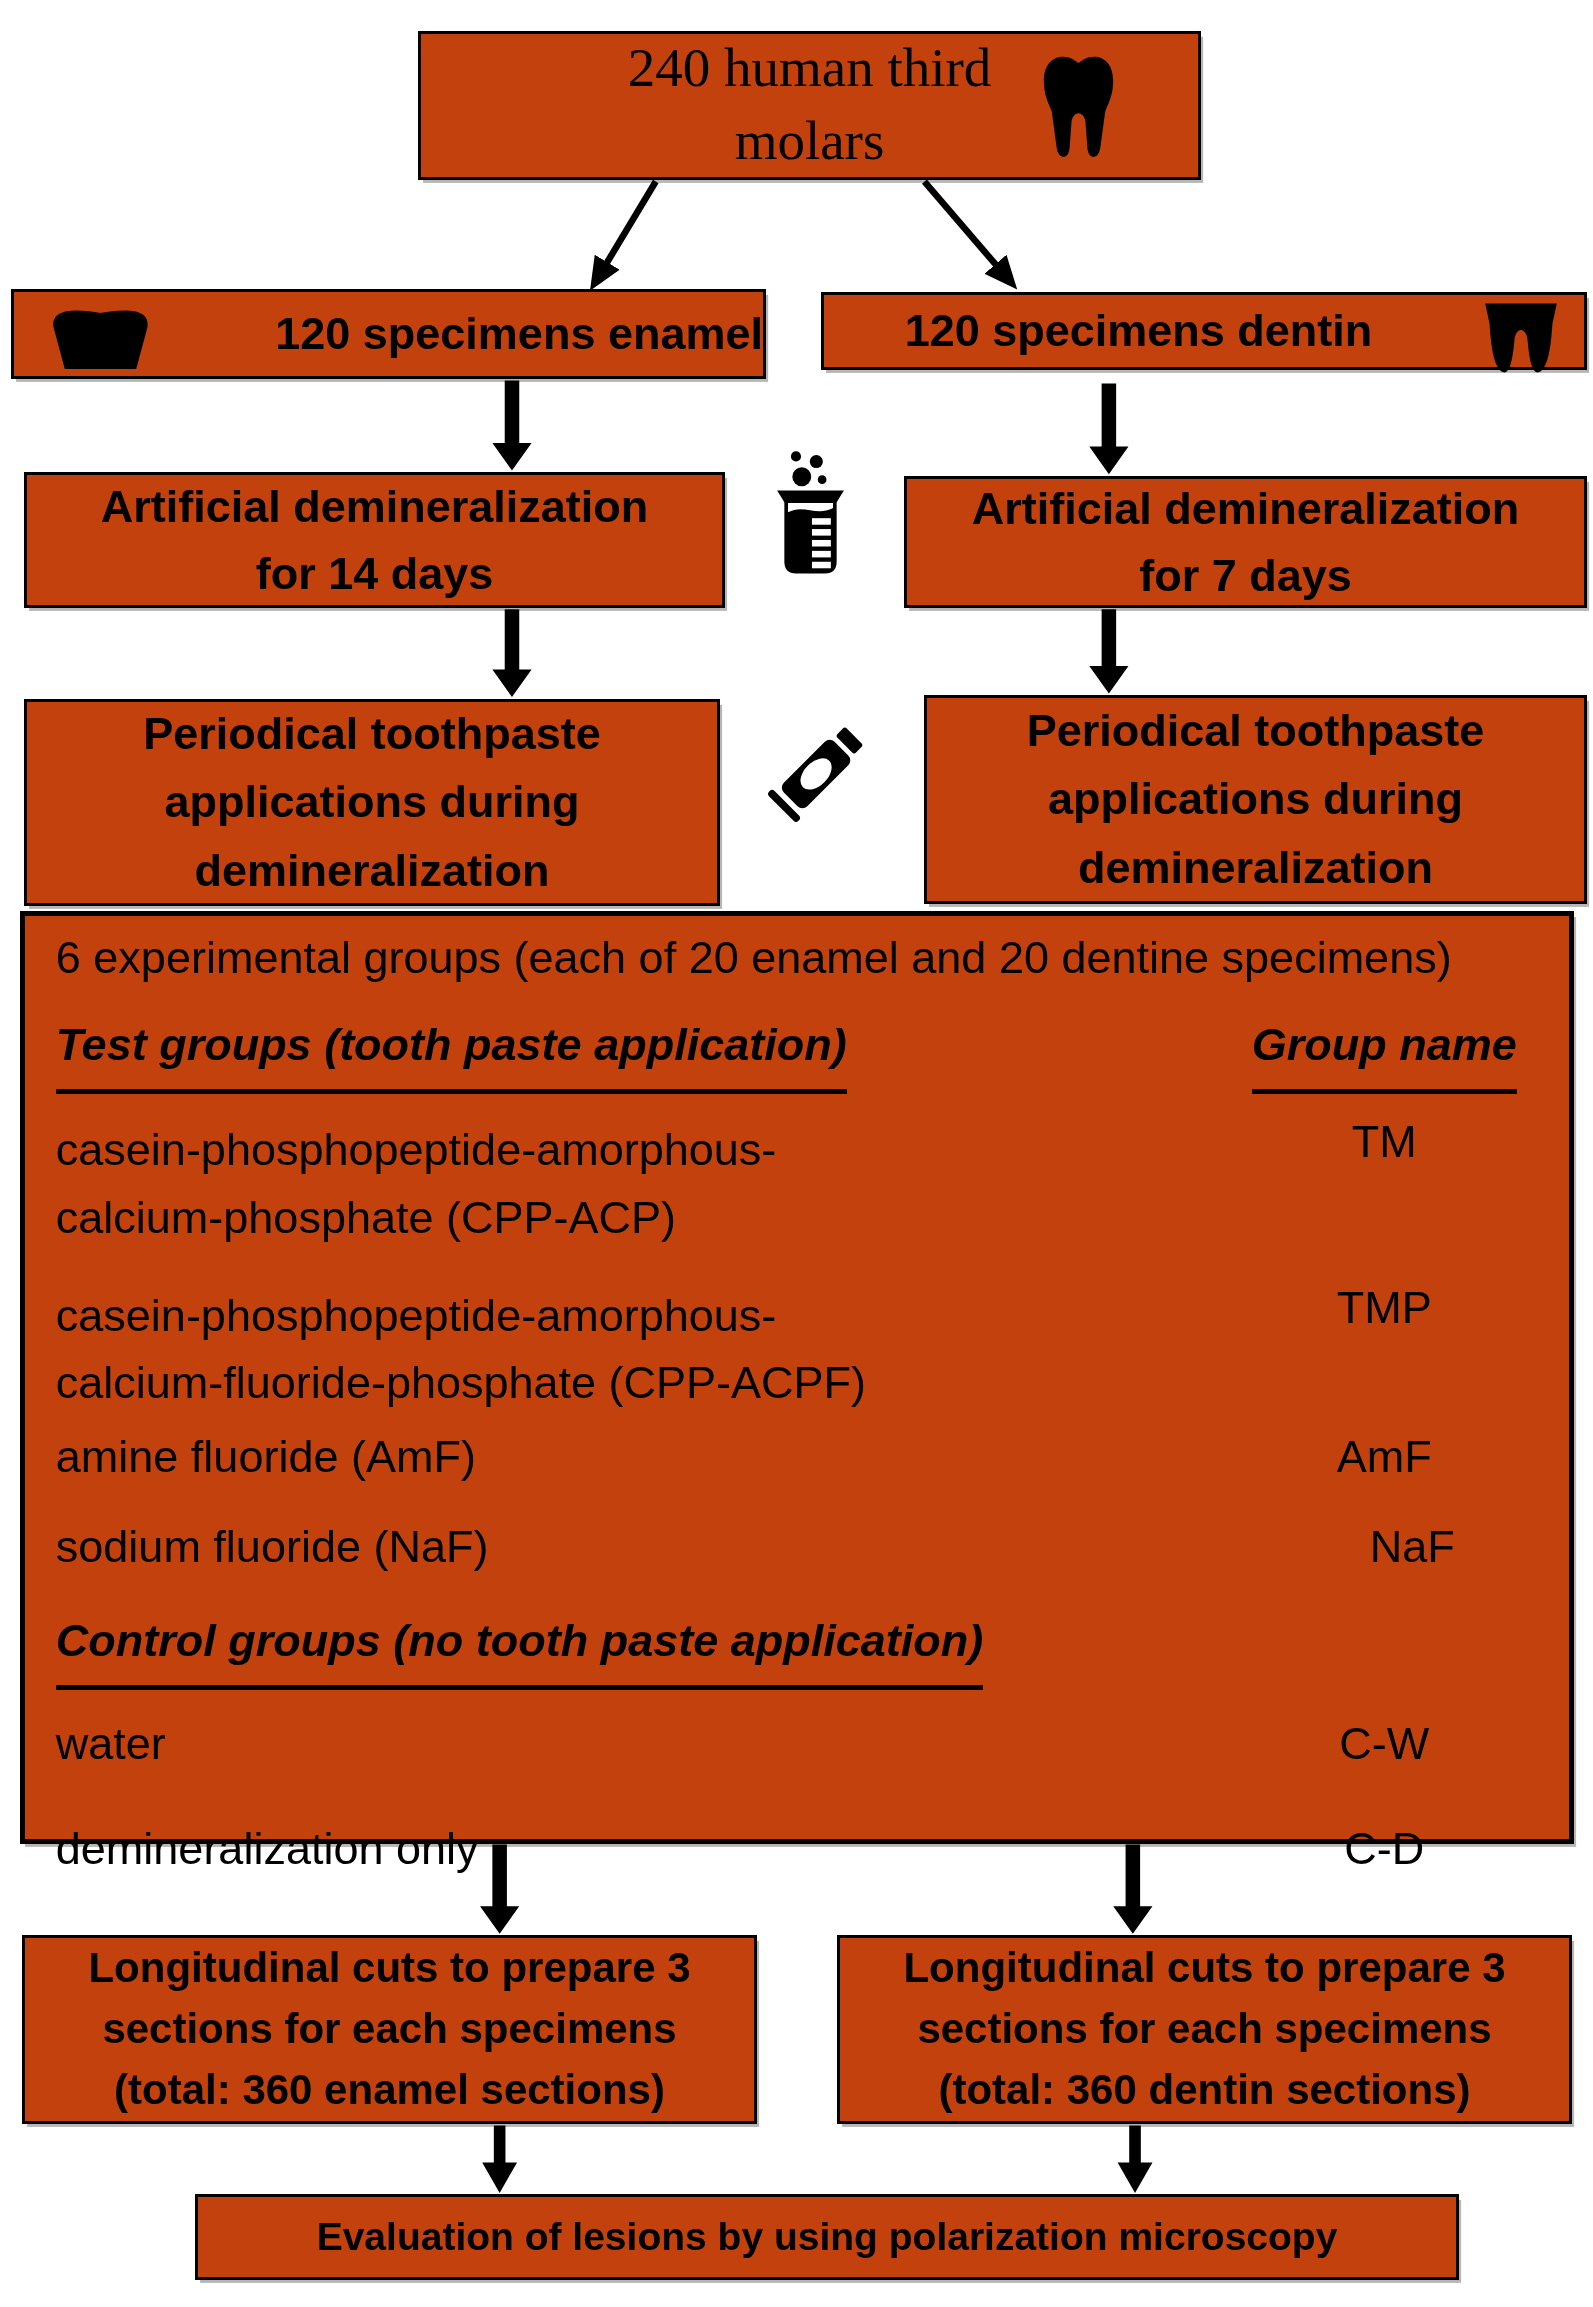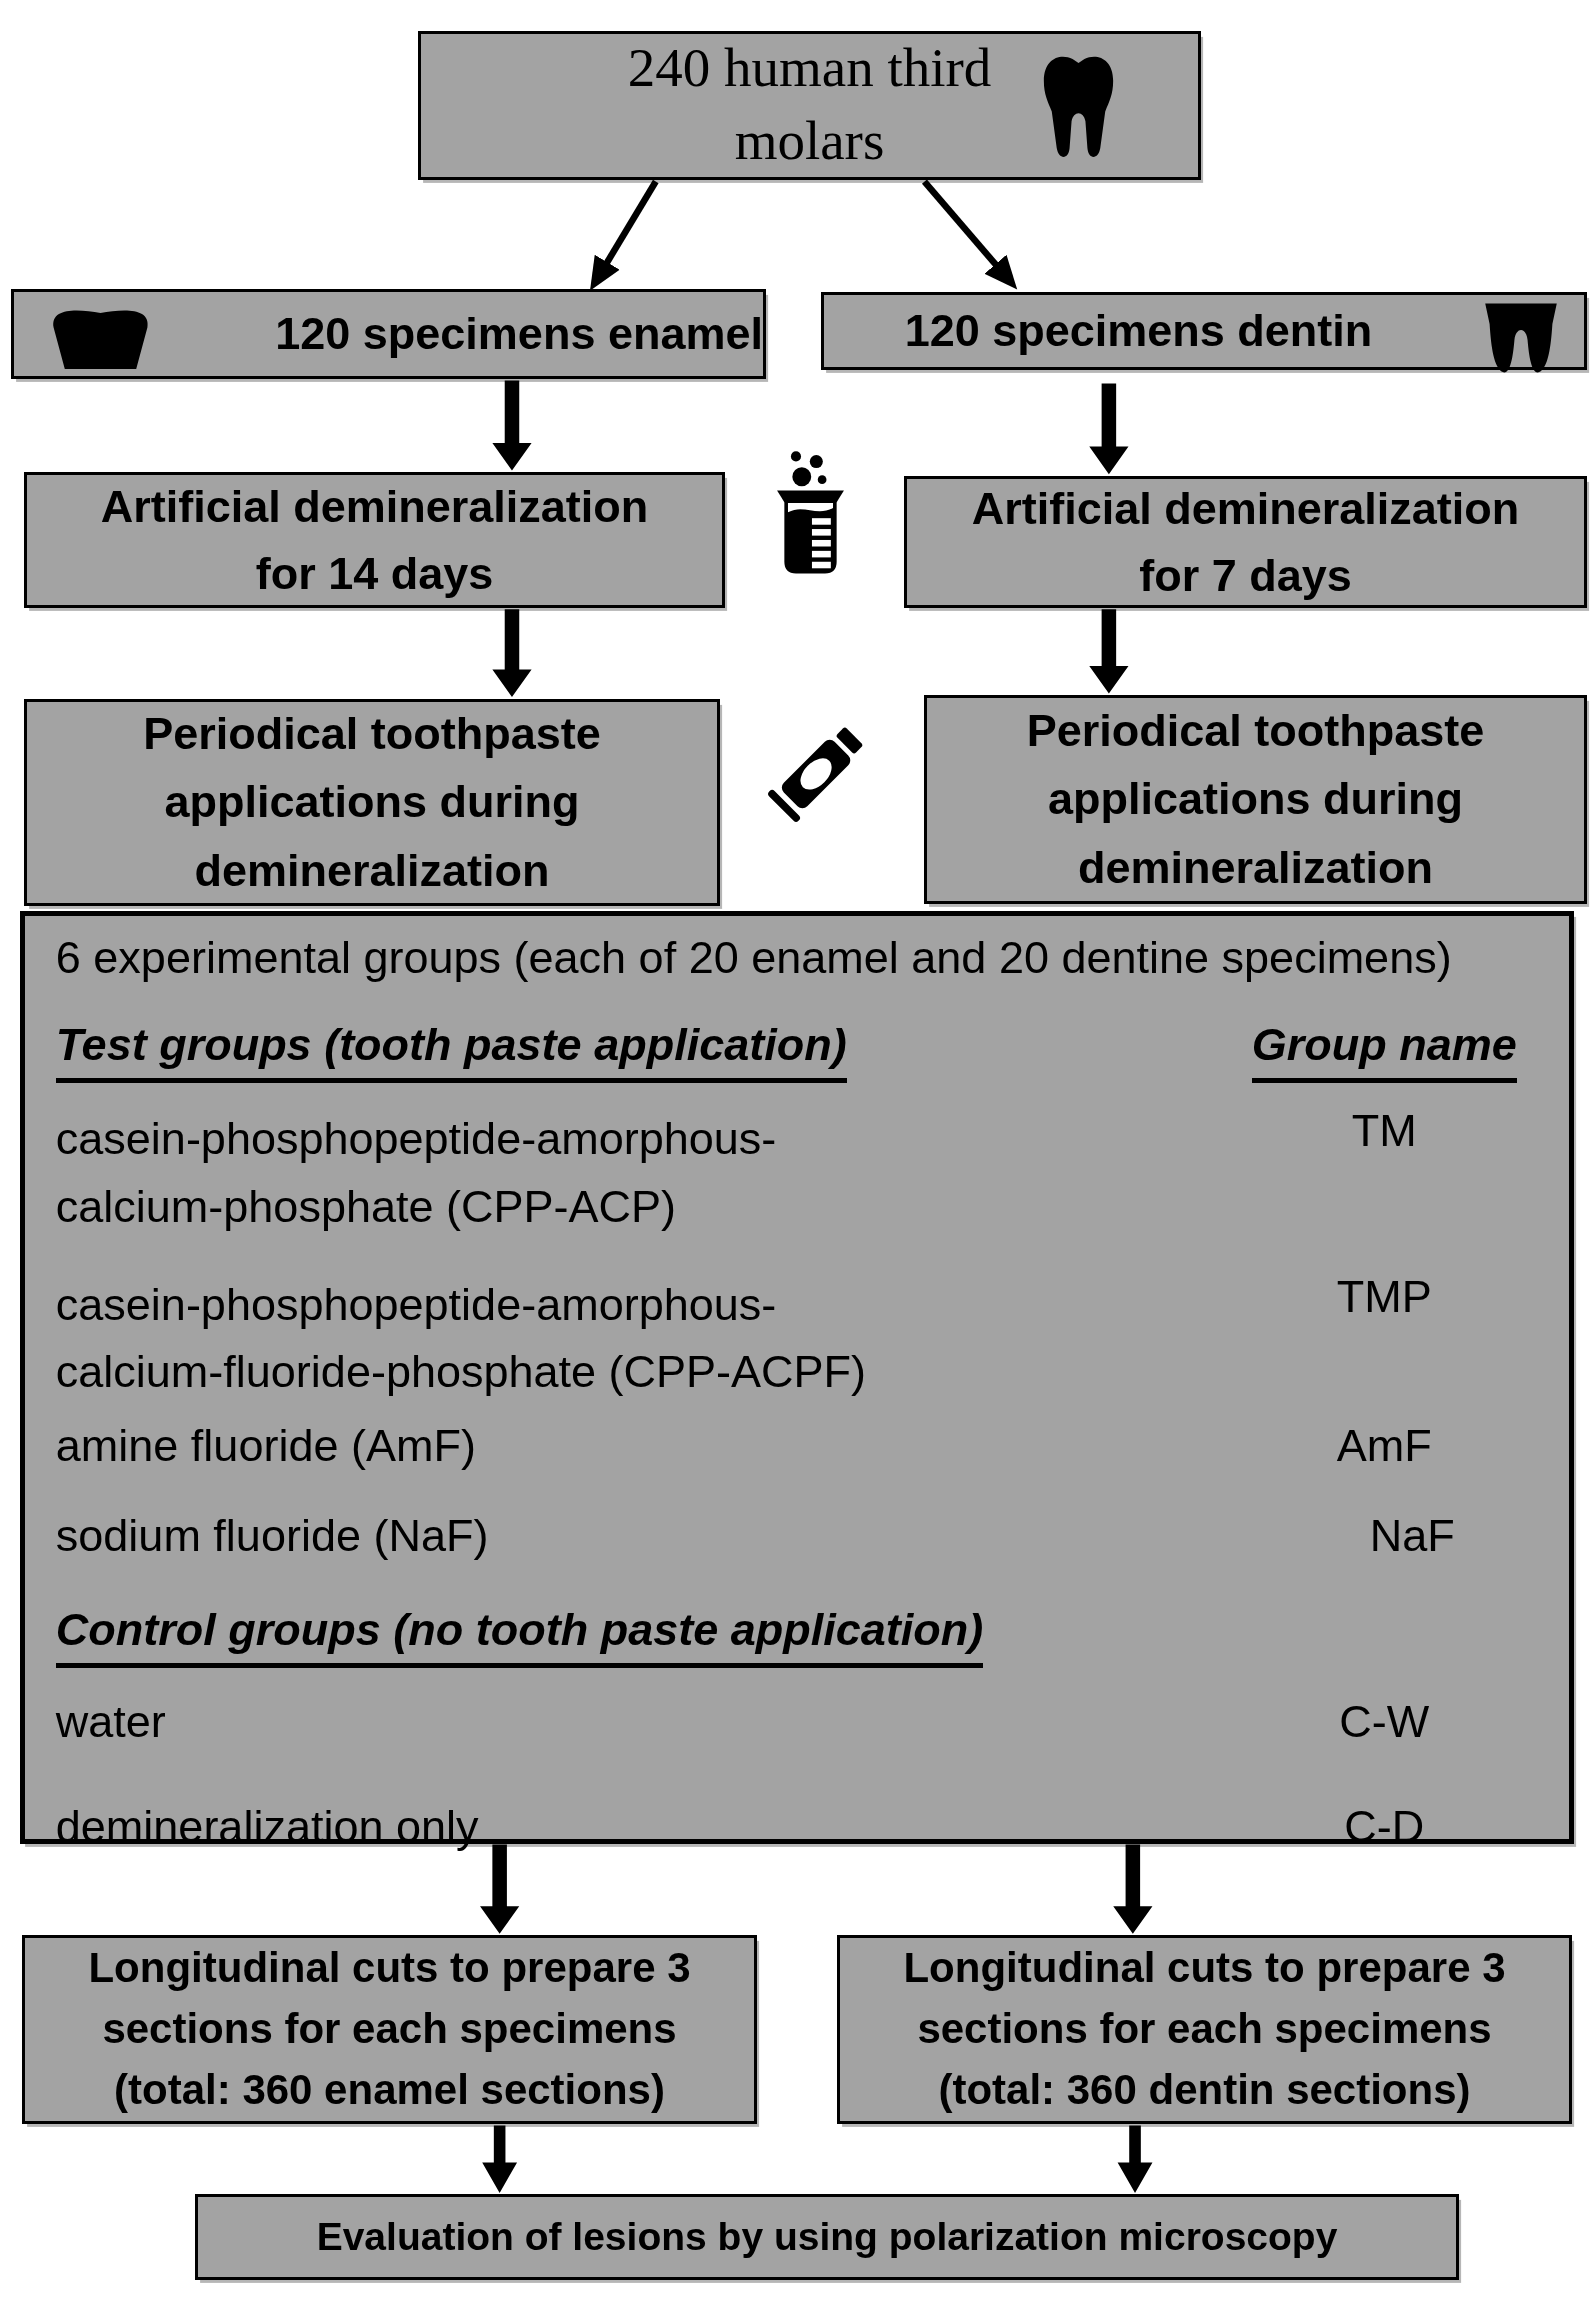--- a/index.html
+++ b/index.html
@@ -1,21 +1,21 @@
 <!DOCTYPE html>
 <html style="font-size:11.6px"><head>
 <meta charset="utf-8">
 <style>
   html,body{margin:0;padding:0;background:#ffffff;}
   #canvas{
     position:relative;width:1594px;height:2307px;background:#ffffff;
     font-family:"Liberation Sans",sans-serif;color:#000;overflow:hidden;
   }
   .box{
-    position:absolute;box-sizing:border-box;background:#a3a3a3;border:3.6px solid #000;
+    position:absolute;box-sizing:border-box;background:#c2410c;border:3.6px solid #000;
     display:flex;flex-direction:column;align-items:center;justify-content:center;
     text-align:center;box-shadow:3.6px 4.4px 0 -1.5px rgba(122,122,122,.55);
   }
   
   #top-box{left:418px;top:30.5px;width:783px;height:149px;
     font-family:"Liberation Serif",serif;font-size:55px;line-height:1.32;}
   #top-box svg{position:absolute;right:70px;top:14.5px;width:99px;height:116px;}
   
   #enamel-box{left:11px;top:289px;width:755px;height:90px;
     font-size:45px;font-weight:700;padding-left:138px;align-items:flex-end;}
@@ -35,21 +35,21 @@
   #paste-dentin-box{left:924px;top:695px;width:663px;height:209px;
     font-size:45px;font-weight:700;line-height:1.52;}
   #toothpaste-icon{position:absolute;left:749px;top:703px;width:138px;height:138px;}
   
   #groups-box{left:20.3px;top:911px;width:1554px;height:933px;border-width:5.1px;
     display:block;text-align:left;font-size:45px;padding:0 30.5px;}
   .gb-title{margin-top:16px;text-align:left;font-size:45px;}
   .grow{display:grid;grid-template-columns:1165px 327px;align-items:start;}
   .gname{text-align:center;}
   .hdr{font-weight:700;font-style:italic;}
-  .u{display:inline-block;border-bottom:5.1px solid #000;padding-bottom:7px;}
+  .u{display:inline-block;border-bottom:5.1px solid #000;padding-bottom:18px;}
   .two{line-height:1.5;}
   #r-hdr{margin-top:35px;}
   #r-tm{margin-top:22px;}
   #r-tmp{margin-top:30.5px;}
   #r-amf{margin-top:14.5px;}
   #r-naf{margin-top:38px;gap:28px;}
   #r-ctrl{margin-top:42px;}
   #r-cw{margin-top:28px;}
   #r-cd{margin-top:53px;}
   

